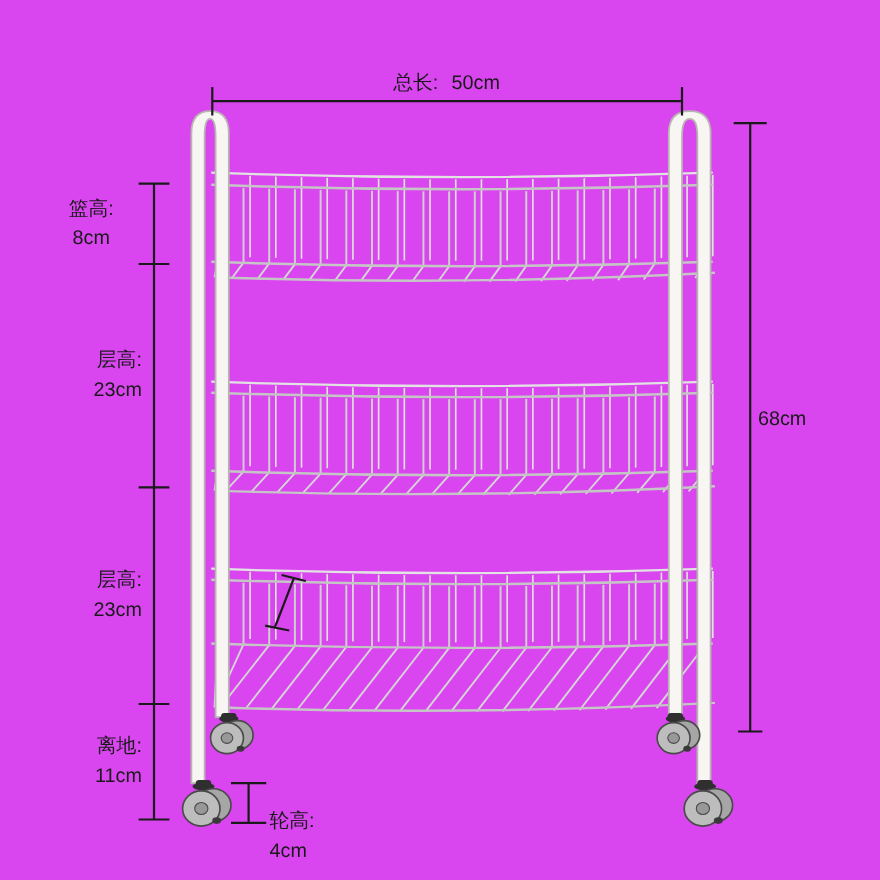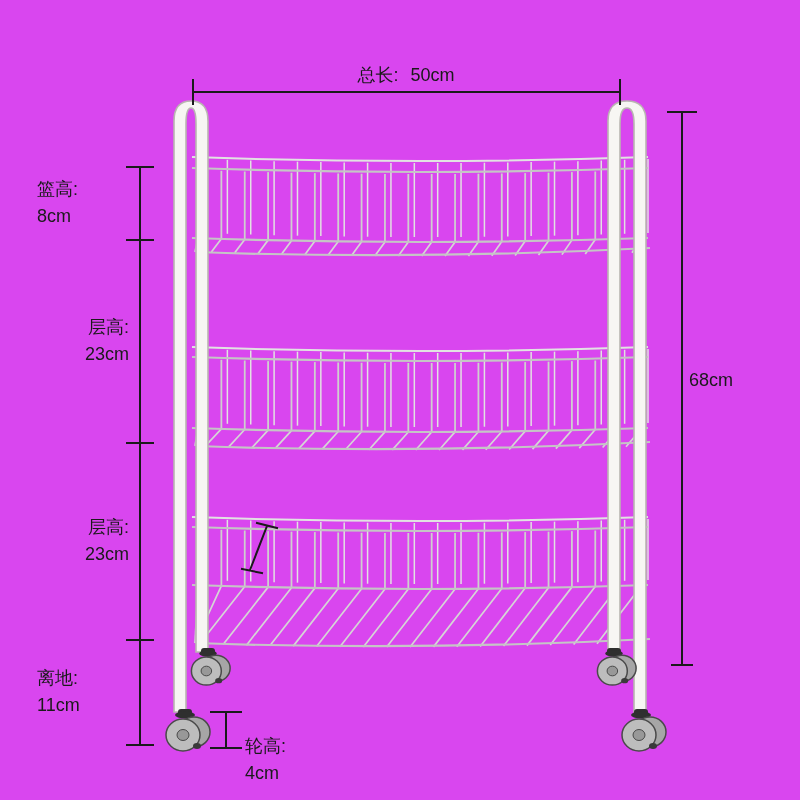--- a/index.html
+++ b/index.html
@@ -6,24 +6,24 @@
   .canvas{position:relative;width:800px;height:800px;background:#d946ef;overflow:hidden;
           font-family:"Liberation Sans","DejaVu Sans",sans-serif;}
   .canvas svg{position:absolute;left:0;top:0;}
 
   
   .dim-label{position:absolute;font-size:18px;line-height:27px;color:var(--dim-line,#1a1a1a);white-space:nowrap;}
   .two-line span{display:block;}
   .dim-top{left:278px;top:62px;width:256px;text-align:center;}
   .dim-top span{display:inline-block;}
   .dim-top span + span{margin-left:7px;}
-  .dim-basket-height{left:37px;top:176px;width:92px;text-align:left;}
+  .dim-basket-height{left:37px;top:176px;width:92px;text-align:center;}
   .dim-tier1{left:37px;top:314px;width:92px;text-align:right;}
   .dim-tier2{left:37px;top:514px;width:92px;text-align:right;}
-  .dim-ground{left:37px;top:665px;width:92px;text-align:left;}
+  .dim-ground{left:37px;top:665px;width:92px;text-align:right;}
   .dim-total-height{left:689px;top:367px;width:110px;text-align:left;}
   .dim-basket-depth{left:255px;top:531px;background:#fff;padding:0 3px;}
   .dim-wheel-height{left:245px;top:733px;}
 
   
   .frame{fill:var(--frame-fill,#f7f6f3);stroke:var(--frame-stroke,#b9b6b1);stroke-width:1.6;}
   .rim{stroke:var(--wire-rim,#c5c5c5);stroke-width:2.2;fill:none;}
   .rim-back{stroke:var(--wire-back,#e2e2e2);stroke-width:2;fill:none;}
   .wf{stroke:var(--wire,#cfcfcf);stroke-width:1.8;}
   .wb{stroke:var(--wire-back,#e2e2e2);stroke-width:1.5;}

